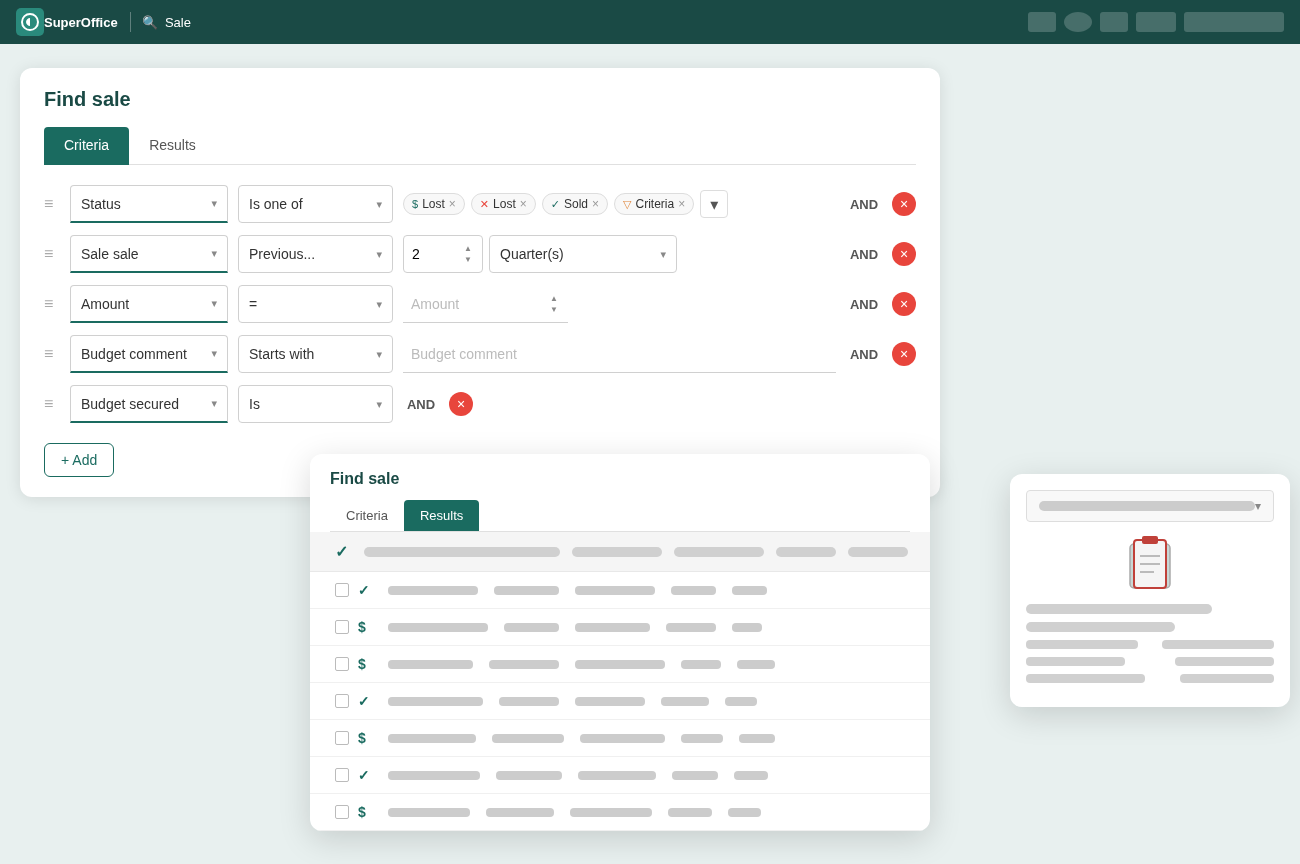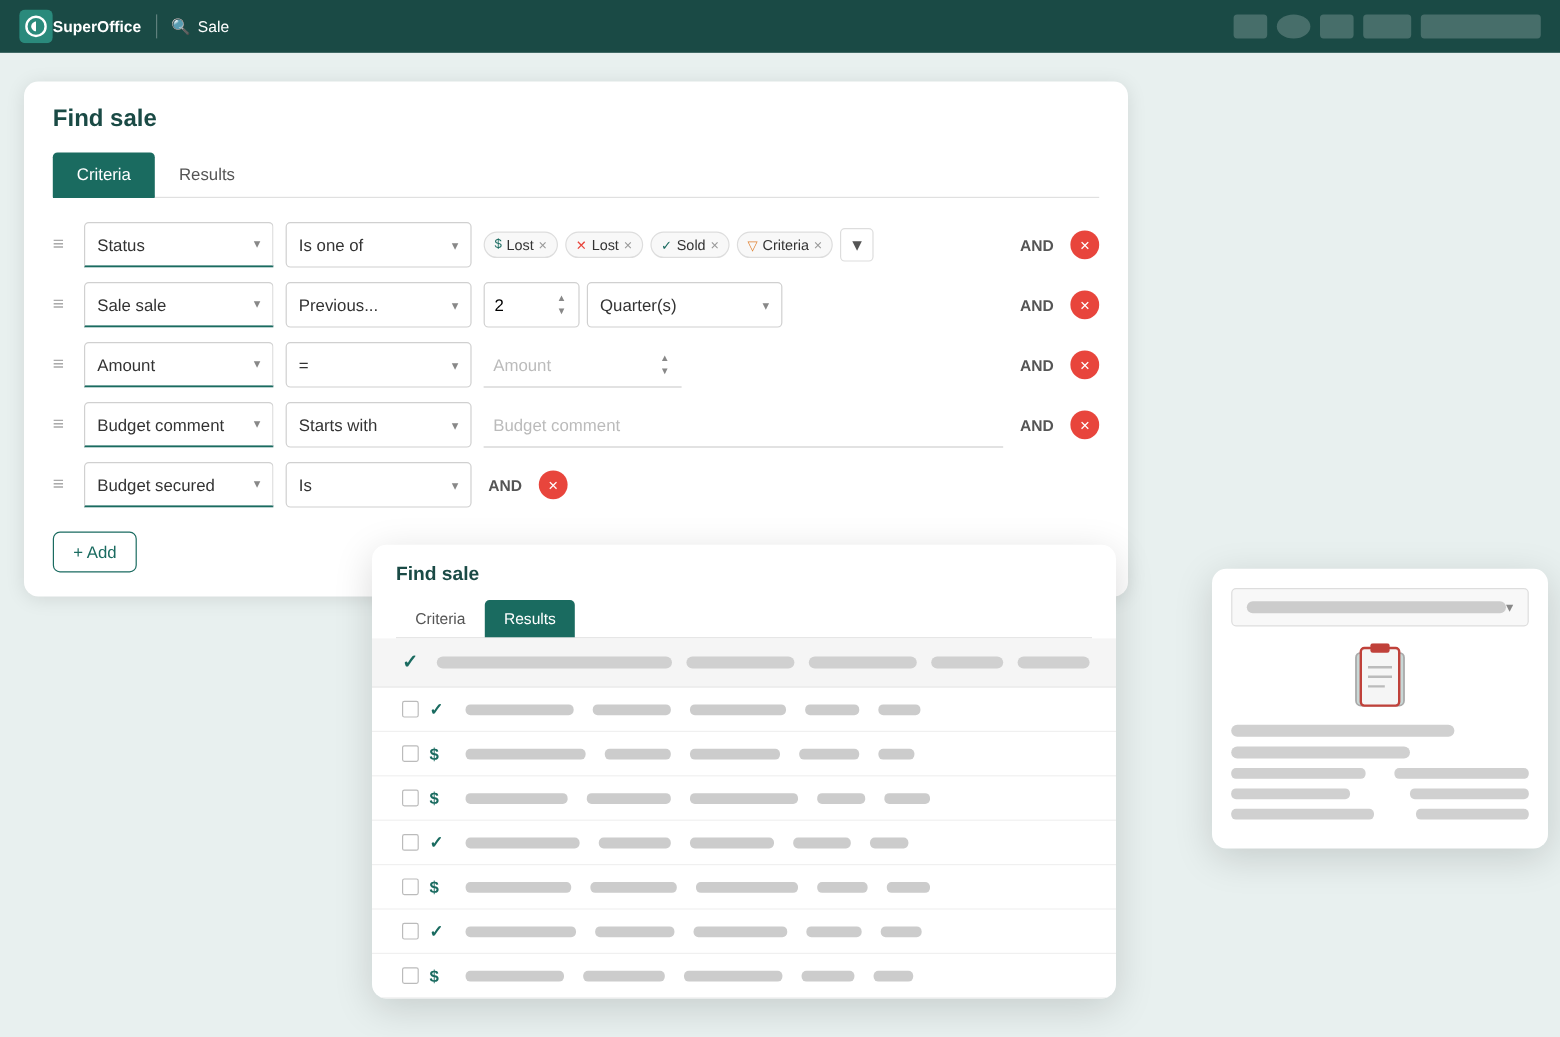--- a/index.html
+++ b/index.html
@@ -288,21 +288,21 @@
       display: flex;
       align-items: center;
       justify-content: center;
       font-size: 8px;
       color: #888;
       cursor: pointer;
     }
 
     
     .quarter-select {
-      width: 163px;
+      width: 188px;
       height: 38px;
       border: 1px solid #d0d0d0;
       border-radius: 4px;
       padding: 0 10px;
       display: flex;
       align-items: center;
       justify-content: space-between;
       font-size: 14px;
       color: #333;
       background: white;

